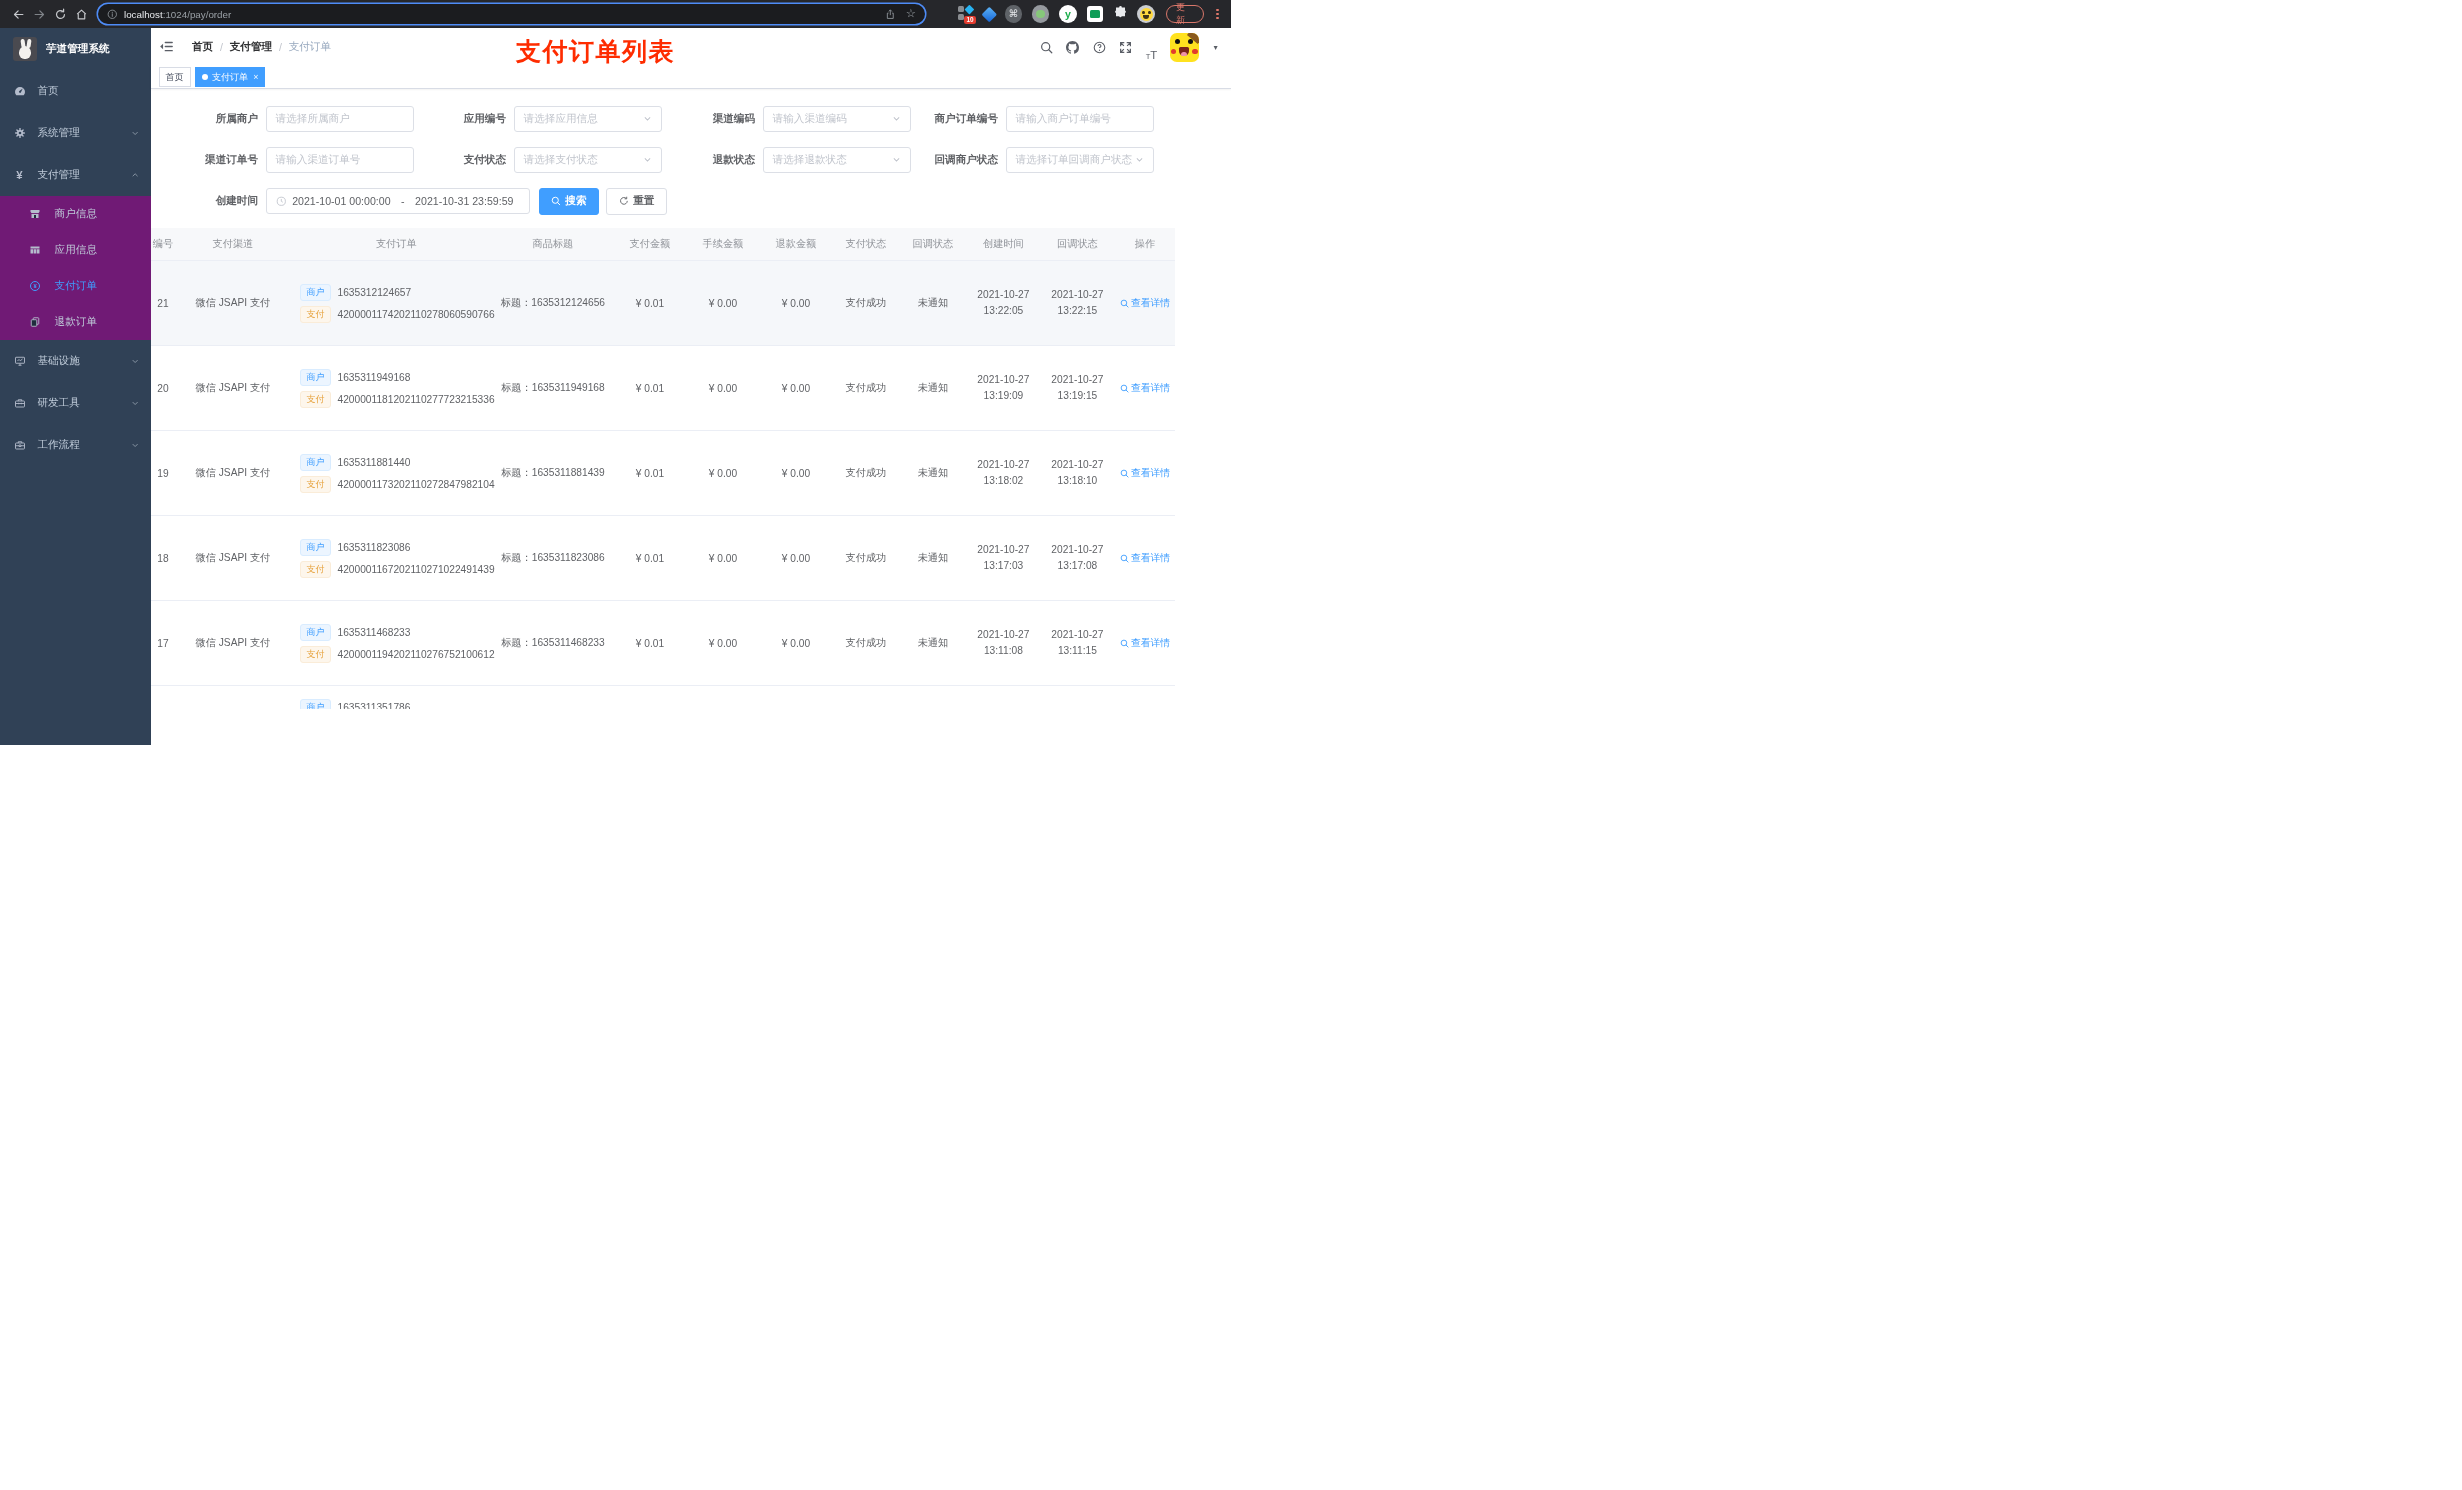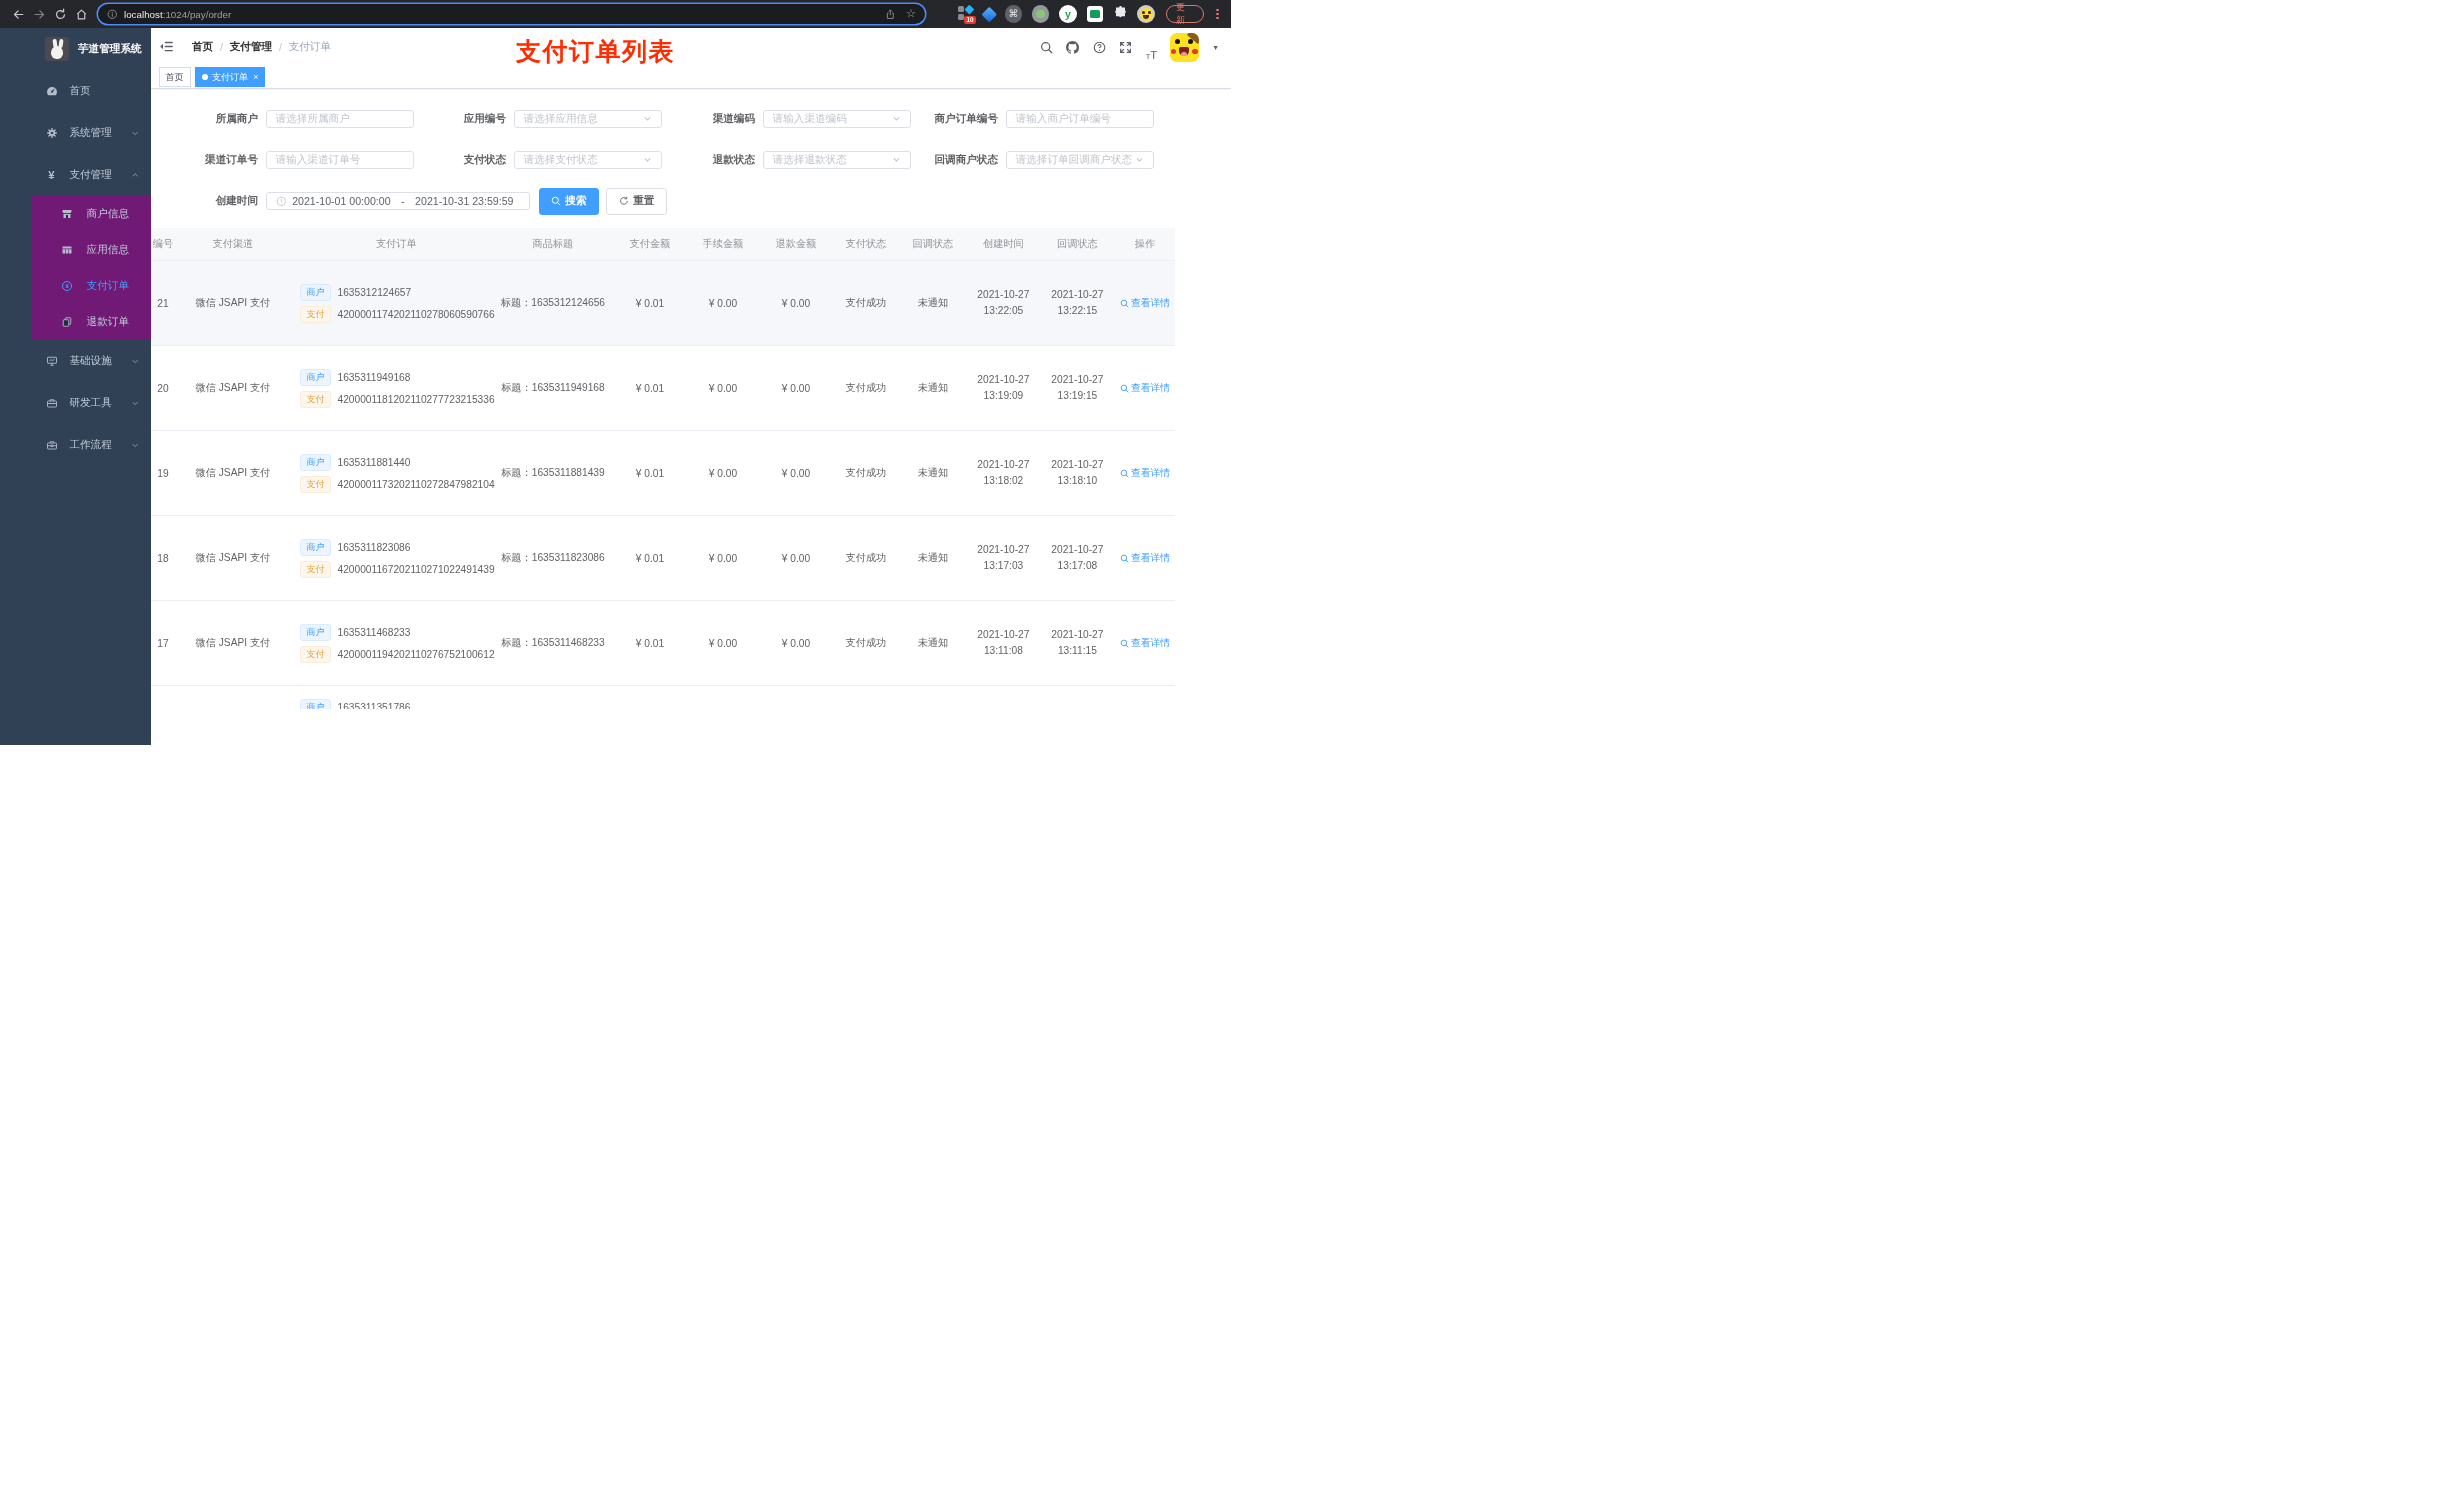--- a/index.html
+++ b/index.html
@@ -43,21 +43,21 @@
   .face .m { position:absolute; left:3.4px; bottom:1.5px; width:6px; height:4.5px; border-radius:0 0 6px 6px; background:#403418; }
   .update-pill { margin-left:10.6px; height:18px; padding:0 9px; border:1.1px solid #d9776a; border-radius:9.8px;
     color:#e0786b; font-size:9px; display:flex; align-items:center; }
   .chrome-dots { margin-left:7.6px; color:#e0786b; display:flex; flex-direction:column; gap:1.9px; align-items:center; width:12px; }
   .chrome-dots i { width:2.3px; height:2.3px; border-radius:50%; background:#e0786b; }
 
   
   .app { display:flex; height:717px; }
 
   
-  .sidebar { width:151px; background:#304156; flex:0 0 auto; color:#bfcbd9; font-size:10.6px;padding-left:32px; }
+  .sidebar { width:151px; background:#304156; flex:0 0 auto; color:#bfcbd9; font-size:10.6px; }
   .logo-row { height:42px; display:flex; align-items:center; padding-left:13px; }
   .logo-img { width:24px; height:24px; border-radius:3px; background:#4a4a50; position:relative; overflow:hidden; flex:0 0 auto; }
   .logo-img .body { position:absolute; left:6px; top:9px; width:12px; height:13px; background:#f3f1ee; border-radius:50% 50% 45% 45%; }
   .logo-img .ear1,.logo-img .ear2 { position:absolute; width:3.8px; height:9px; background:#f3f1ee; border-radius:2.3px; top:1.5px; }
   .logo-img .ear1 { left:8.3px; transform:rotate(-8deg); }
   .logo-img .ear2 { left:13.6px; transform:rotate(8deg); }
   .logo-title { color:#fff; font-weight:bold; font-size:10.6px; margin-left:9px; }
   .menu-item { height:42px; display:flex; align-items:center; padding-left:13px; position:relative; cursor:pointer; }
   .menu-item .mi-icon { width:13px; display:flex; justify-content:center; color:#b4bccc; font-size:11.4px; }
   .menu-item .mi-icon svg { width:12px; height:12px; }
@@ -106,21 +106,21 @@
   .tag-tab.active .dot { width:6px; height:6px; border-radius:50%; background:#fff; }
   .tag-tab .close { font-size:9px; line-height:1; opacity:.9; margin-left:1.5px; }
 
   
   .content { flex:1; padding:0 10.6px; position:relative; overflow:hidden; }
 
   .frow { display:flex; align-items:center; height:27px; margin-top:14.4px; }
   .frow.first { margin-top:16px; }
   .flabel { color:#606266; font-size:10.6px; font-weight:700; text-align:right; padding-right:7.6px; flex:0 0 auto; }
   .w1{width:104px;} .w2{width:100px;} .w3{width:101px;} .w4{width:95px;}
-  .fctrl { width:148px; height:18px; border:0.8px solid #dcdfe6; border-radius:3px; background:#fff;
+  .fctrl { width:148px; height:26px; border:0.8px solid #dcdfe6; border-radius:3px; background:#fff;
     display:flex; align-items:center; padding:0 9px; font-size:10.6px; color:#c0c4cc; flex:0 0 auto; overflow:hidden; white-space:nowrap; }
   .fctrl .chev-ic { margin-left:auto; color:#c0c4cc; flex:0 0 auto; }
   .fctrl .chev-ic svg { width:9px; height:9px; }
   .fctrl.date { width:264px; color:#606266; gap:6px; }
   .fctrl.date svg { width:10.6px; height:10.6px; color:#c0c4cc; flex:0 0 auto; }
   .date-sep { color:#606266; padding:0 4.5px; }
   .btn { height:27px; border-radius:3px; font-size:10.6px; display:flex; align-items:center; gap:4.5px; padding:0 11.4px; cursor:pointer; flex:0 0 auto;font-weight:bold; }
   .btn svg { width:9.8px; height:9.8px; }
   .btn-primary { background:#409eff; color:#fff; border:0.8px solid #409eff; margin-left:9px; }
   .btn-plain { background:#fff; color:#606266; border:0.8px solid #dcdfe6; margin-left:7.6px; }

